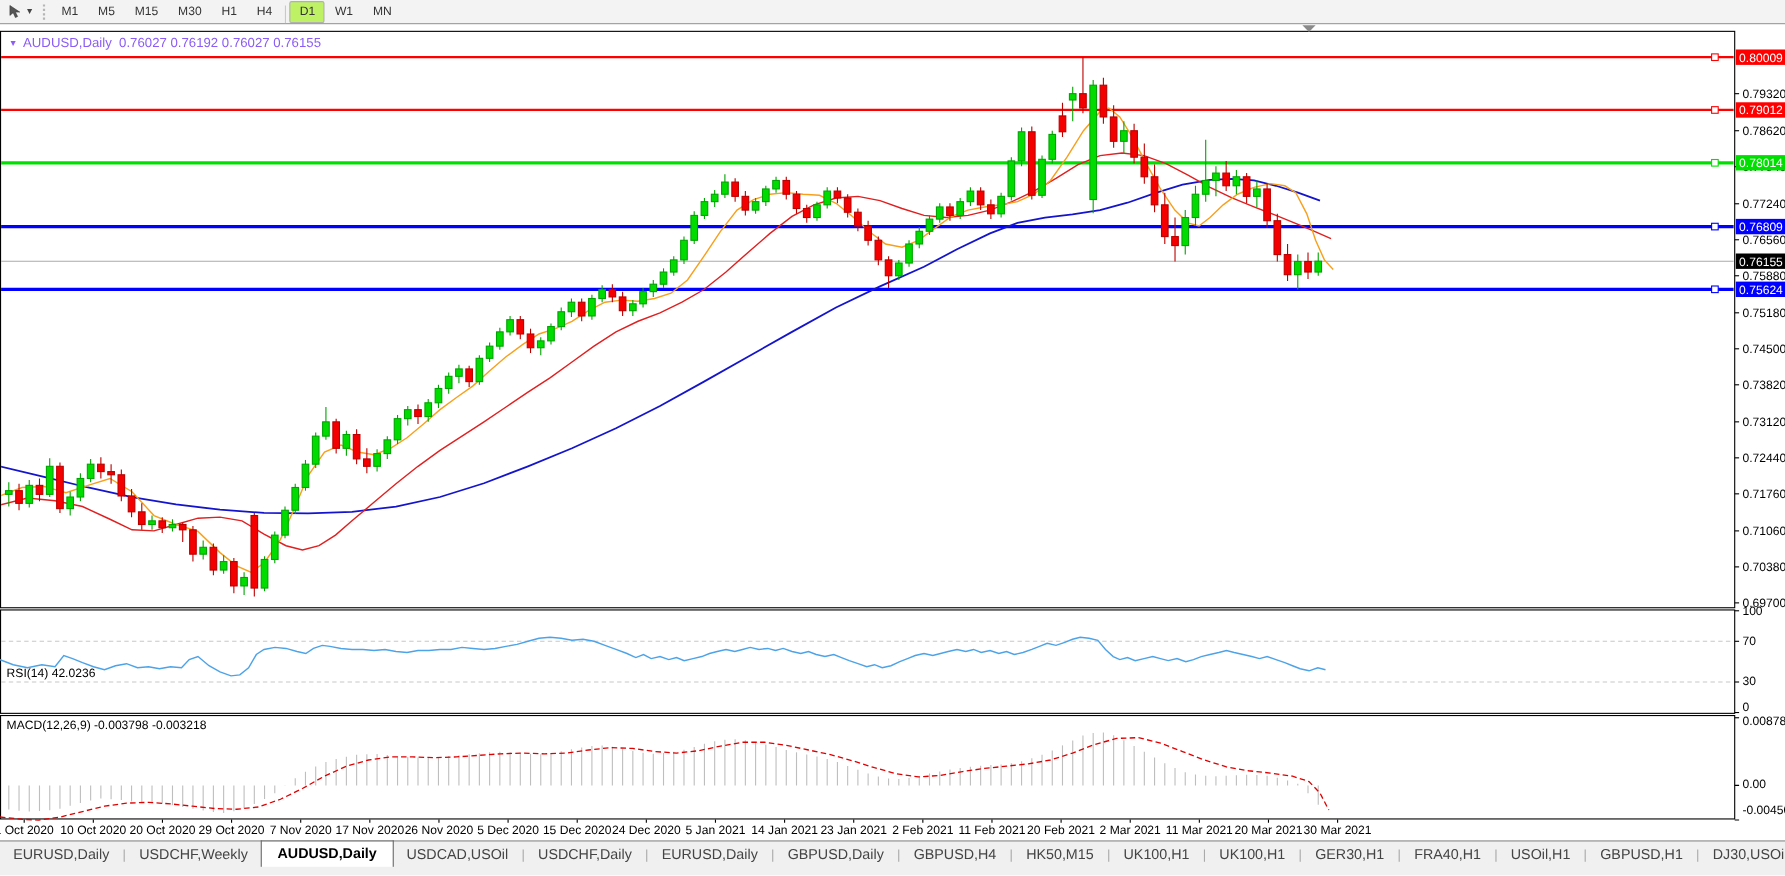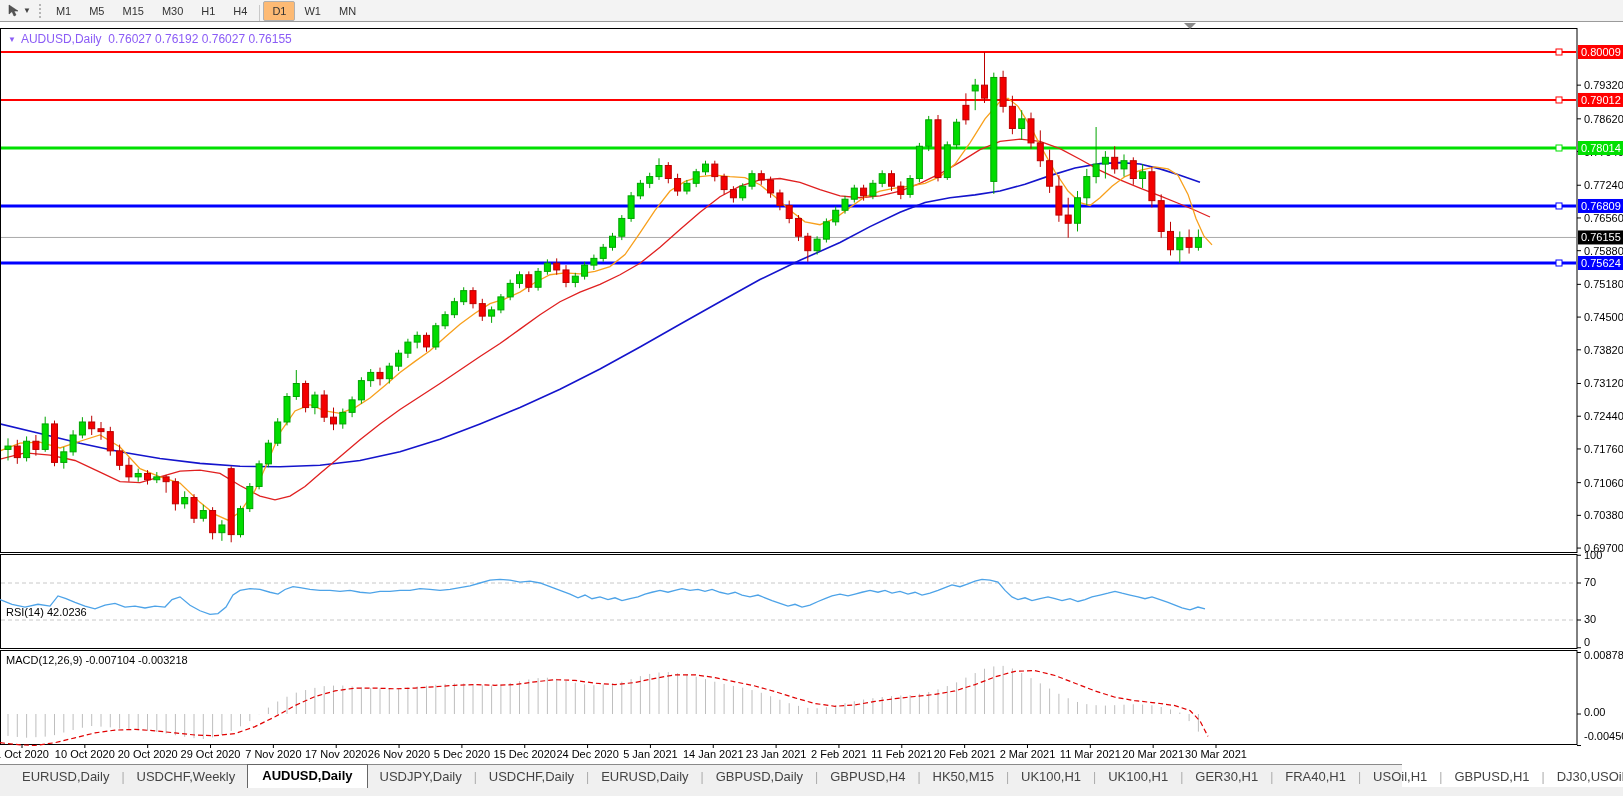--- a/index.html
+++ b/index.html
@@ -6,29 +6,29 @@
   body{width:1623px;height:796px;position:relative;overflow:hidden;
        font-family:"Liberation Sans","DejaVu Sans",sans-serif;}
   svg text{font-family:"Liberation Sans","DejaVu Sans",sans-serif;}
   
   .toolbar{position:absolute;left:0;top:0;width:1623px;height:21px;background:#f3f3f3;
            border-bottom:1px solid #9b9b9b;display:flex;align-items:center;z-index:5;}
   .tool-icon{width:20px;height:18px;margin-left:3px;display:flex;align-items:center;justify-content:center;cursor:pointer;}
   .tool-caret{font-size:8px;color:#444;margin-right:4px;cursor:pointer;}
   .grip{height:14px;border-left:2px dotted #b5b5b5;margin:0 6px 0 4px;}
   .tf-btn{padding:2px 8px;font-size:11px;color:#333;cursor:pointer;border:1px solid transparent;line-height:14px;}
-  .tf-btn.active{background:#fdba74;border:1px solid #b0b0b0;border-radius:2px;}
+  .tf-btn.active{background:#bef264;border:1px solid #b0b0b0;border-radius:2px;}
   .tf-sep{height:16px;border-left:1px solid #c9c9c9;margin:0 3px;}
   
   .chart-title{position:absolute;left:8px;top:32px;font-size:12px;color:#8b5cf6;z-index:4;}
   .chart-title .tri{font-size:8px;margin-right:5px;position:relative;top:-1px;}
   .panel-label{position:absolute;left:6px;font-size:11px;color:#000;z-index:4;}
   
-  .tabbar{position:absolute;left:0;top:764px;width:1392px;height:23px;background:#f0f0f0;
-          border-top:1px solid #8a8a8a;display:flex;align-items:flex-end;z-index:5;padding-left:10px;}
+  .tabbar{position:absolute;left:0;top:764px;width:1623px;height:23px;background:#f0f0f0;
+          border-top:1px solid #8a8a8a;display:flex;align-items:flex-end;z-index:5;}
   .tab{font-size:13px;color:#444;padding:3px 12px 4px 12px;white-space:nowrap;cursor:pointer;}
   .tab.active{background:#fff;border:1px solid #666;border-bottom:none;font-weight:bold;color:#000;
               padding:3px 14px 5px 14px;margin-top:-1px;}
   .tab-sep{color:#aaa;font-size:12px;padding-bottom:4px;}
   .bottom-strip{position:absolute;left:0;top:787px;width:1623px;height:9px;background:#f0f0f0;}
 </style>
 </head>
 <body>
 
 <svg id="chart-svg" width="1623" height="796" style="position:absolute;left:0;top:0;z-index:1;">
@@ -843,29 +843,29 @@
 </div>
 
 <div class="chart-title">
   <span class="tri">▼</span><span>AUDUSD,Daily</span>&nbsp;&nbsp;<span>0.76027 0.76192 0.76027 0.76155</span>
 </div>
 
 <div class="panel-label" style="top:558px;margin-top:48px;">
   <span>RSI(14)</span> <span>42.0236</span>
 </div>
 <div class="panel-label" style="top:654px;">
-  <span>MACD(12,26,9)</span> <span>-0.007104 -0.003218</span>
+  <span>MACD(12,26,9)</span> <span>-0.003798 -0.003218</span>
 </div>
 
 <div class="tabbar" id="tabbar">
     <div class="tab">EURUSD,Daily</div>
     <div class="tab-sep">|</div>
     <div class="tab">USDCHF,Weekly</div>
     <div class="tab active">AUDUSD,Daily</div>
-    <div class="tab">USDJPY,Daily</div>
+    <div class="tab">USDCAD,USOil</div>
     <div class="tab-sep">|</div>
     <div class="tab">USDCHF,Daily</div>
     <div class="tab-sep">|</div>
     <div class="tab">EURUSD,Daily</div>
     <div class="tab-sep">|</div>
     <div class="tab">GBPUSD,Daily</div>
     <div class="tab-sep">|</div>
     <div class="tab">GBPUSD,H4</div>
     <div class="tab-sep">|</div>
     <div class="tab">HK50,M15</div>

